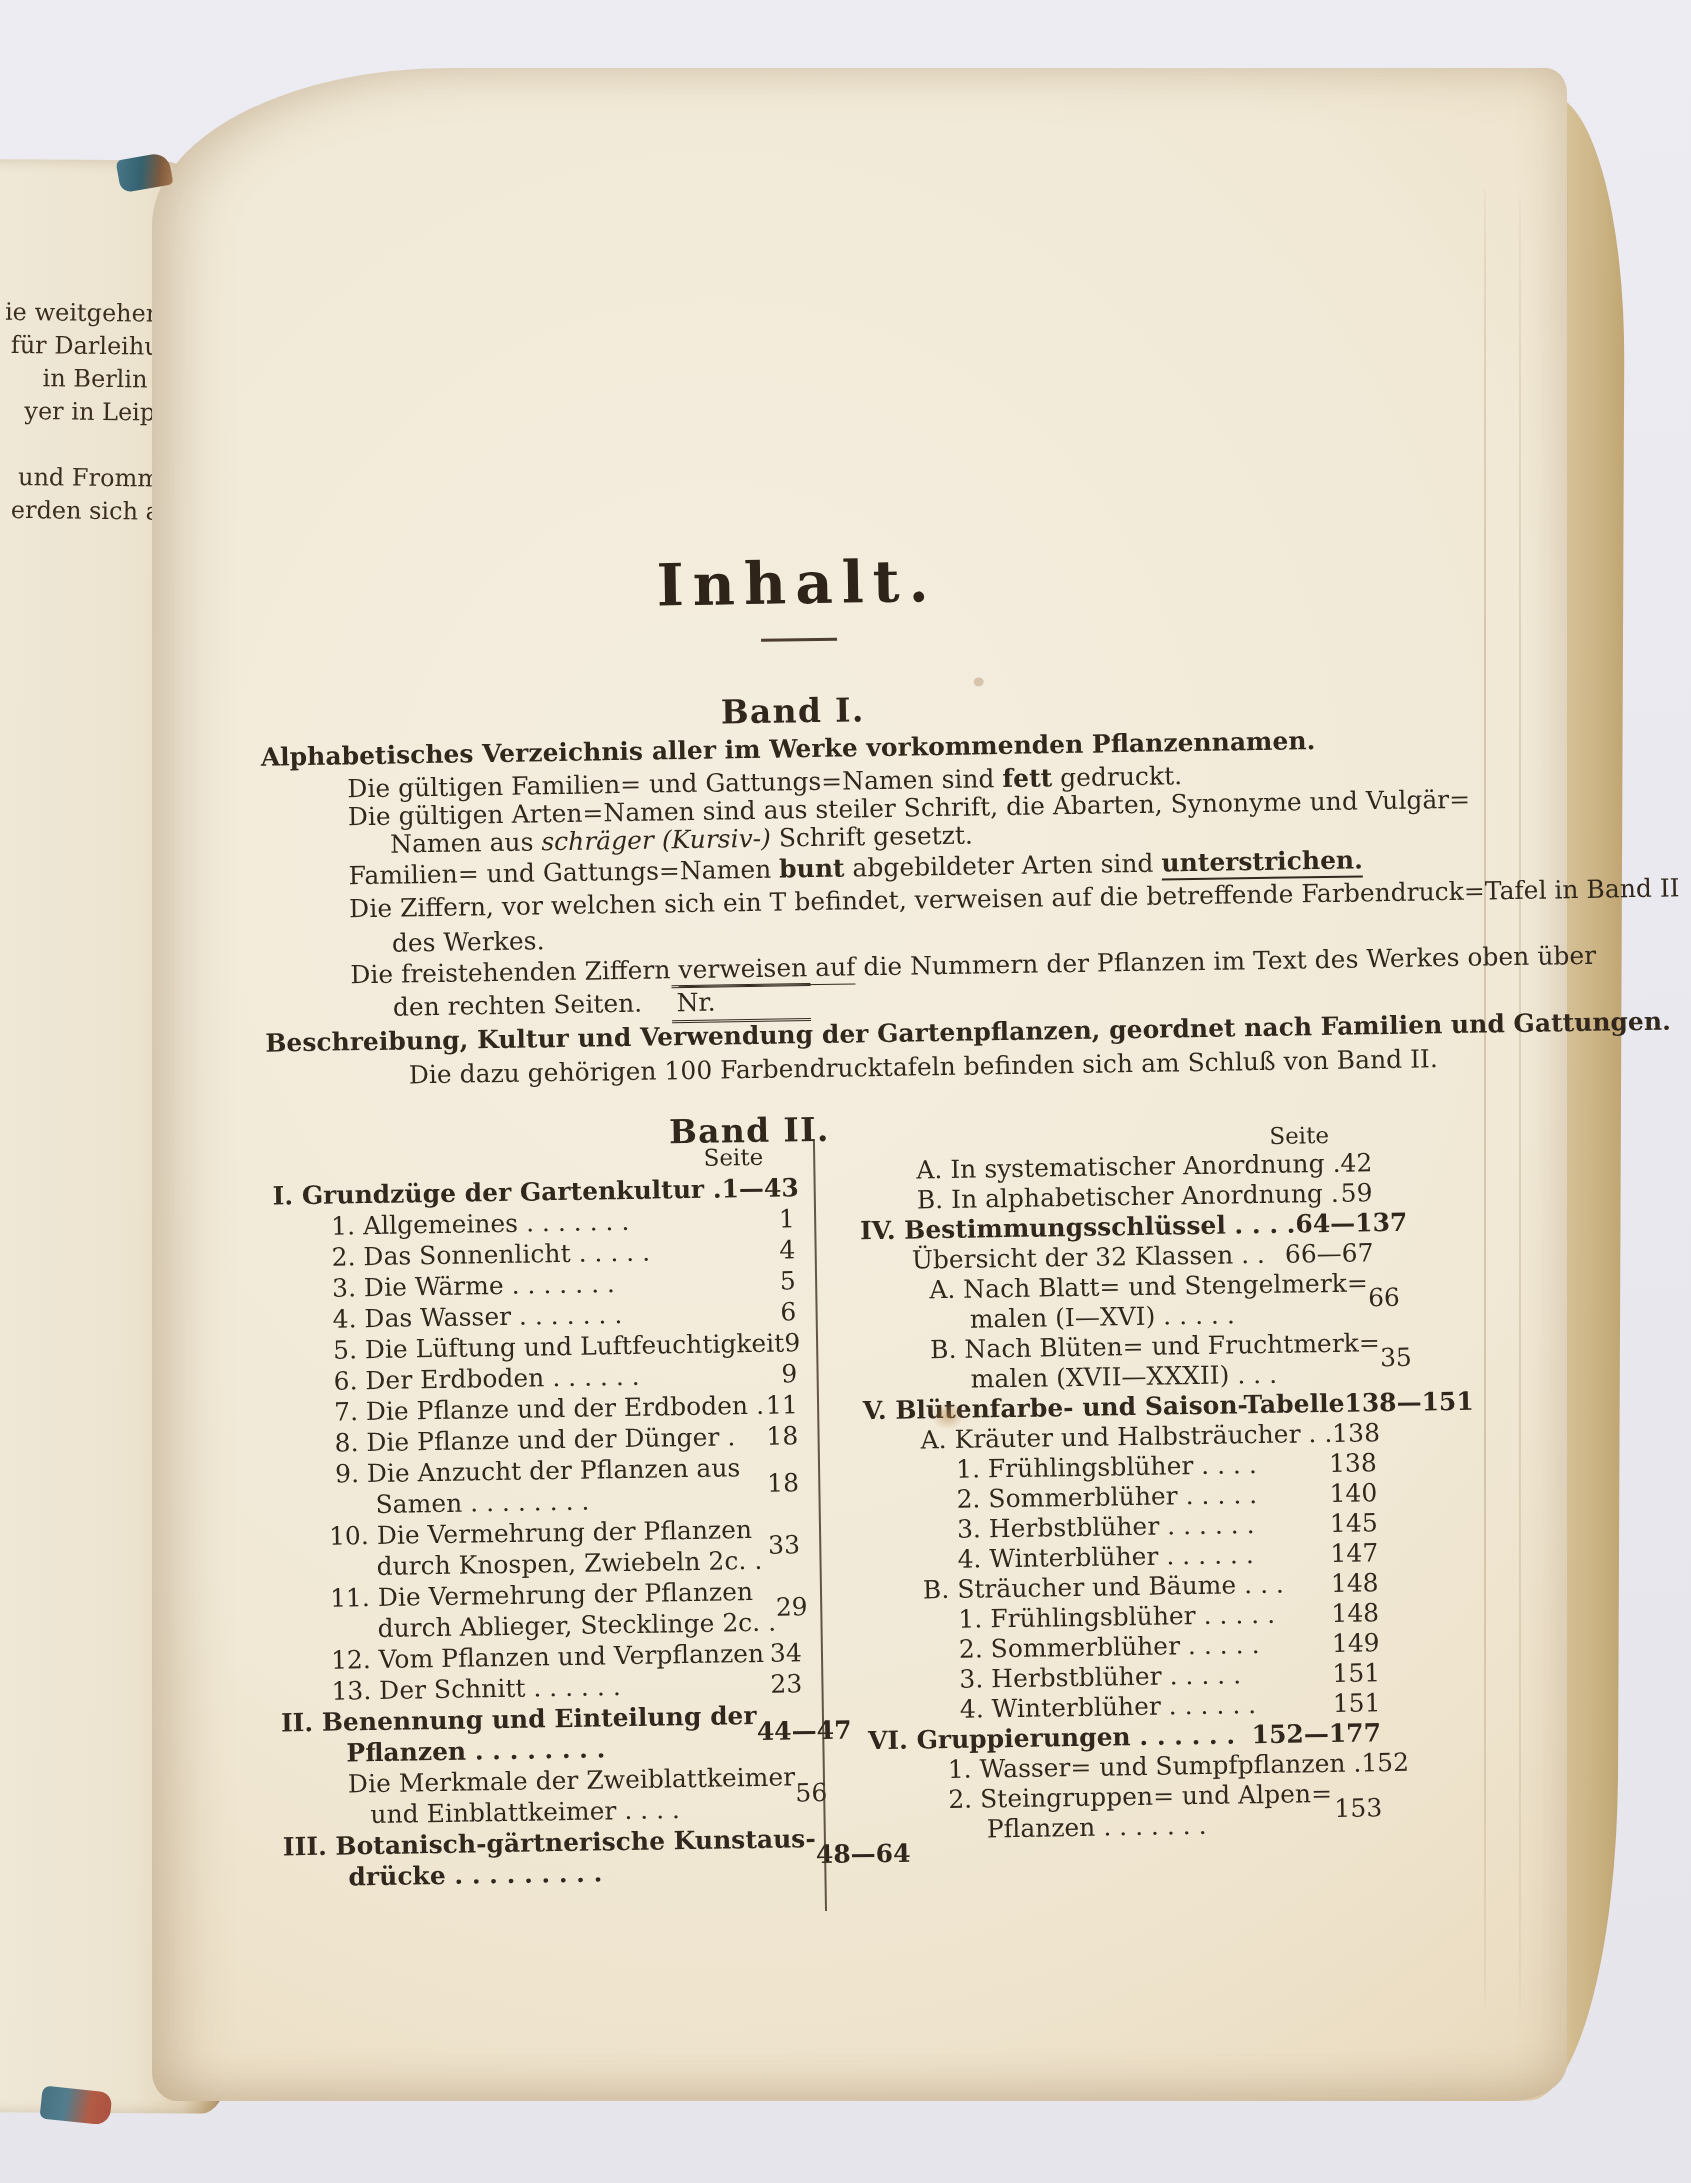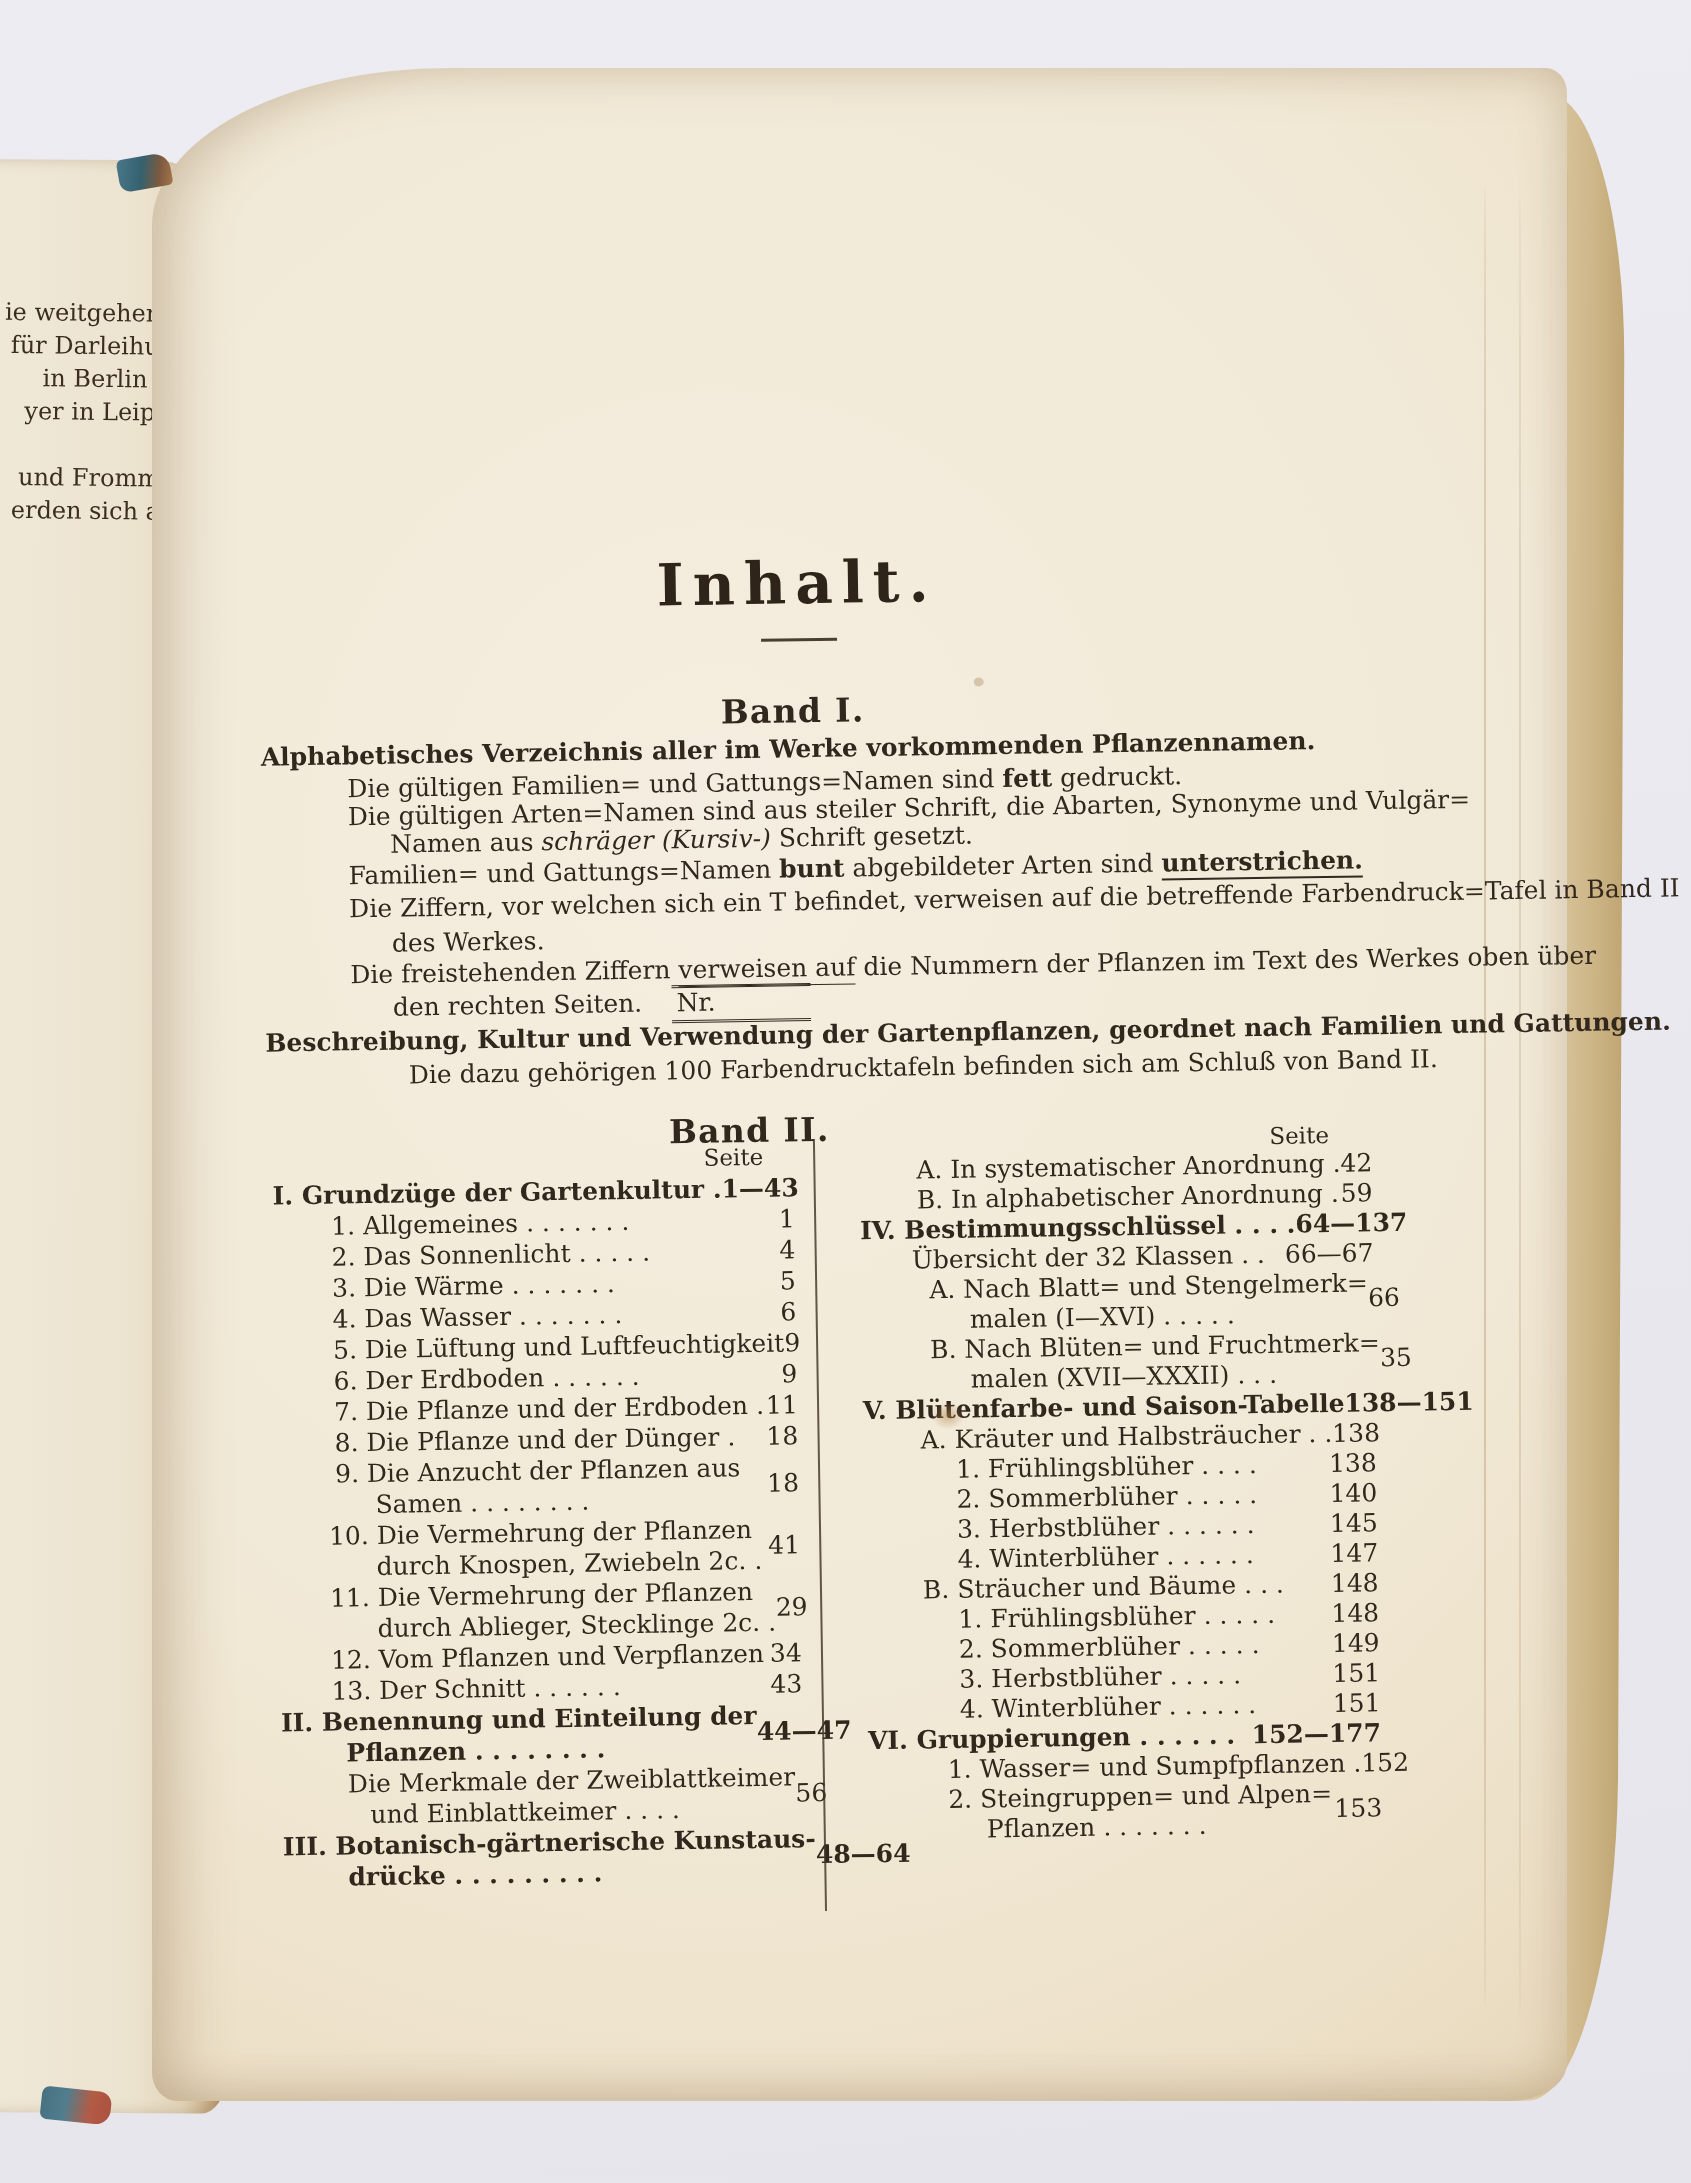--- a/index.html
+++ b/index.html
@@ -169,36 +169,36 @@
                 <div class="tline" style="padding-left: 63px;">9. Die Anzucht der Pflanzen aus</div>
                 <div class="tline" style="padding-left: 103px;">Samen  .  .  .  .  .  .  .  .</div>
               </div>
               <div class="tpage">18</div>
             </div>
             <div class="trow multi" style="height: 62px;">
               <div class="tlines">
                 <div class="tline" style="padding-left: 56px;">10. Die Vermehrung der Pflanzen</div>
                 <div class="tline" style="padding-left: 103px;">durch Knospen, Zwiebeln 2c.  .</div>
               </div>
-              <div class="tpage">41</div>
+              <div class="tpage">33</div>
             </div>
             <div class="trow multi" style="height: 62px;">
               <div class="tlines">
                 <div class="tline" style="padding-left: 56px;">11. Die Vermehrung der Pflanzen</div>
                 <div class="tline" style="padding-left: 103px;">durch Ablieger, Stecklinge 2c.  .</div>
               </div>
               <div class="tpage">29</div>
             </div>
             <div class="trow" style="height: 31px;">
               <div class="tlabel" style="padding-left: 56px;">12. Vom Pflanzen und Verpflanzen</div>
               <div class="tpage">34</div>
             </div>
             <div class="trow" style="height: 31px;">
               <div class="tlabel" style="padding-left: 56px;">13. Der Schnitt .  .  .  .  .  .</div>
-              <div class="tpage">43</div>
+              <div class="tpage">23</div>
             </div>
             <div class="trow multi bold" style="height: 62px;">
               <div class="tlines">
                 <div class="tline" style="padding-left: 5px;">II. Benennung und Einteilung der</div>
                 <div class="tline" style="padding-left: 70px;">Pflanzen  .  .  .  .  .  .  .  .</div>
               </div>
               <div class="tpage">44—47</div>
             </div>
             <div class="trow multi" style="height: 62px;">
               <div class="tlines">

